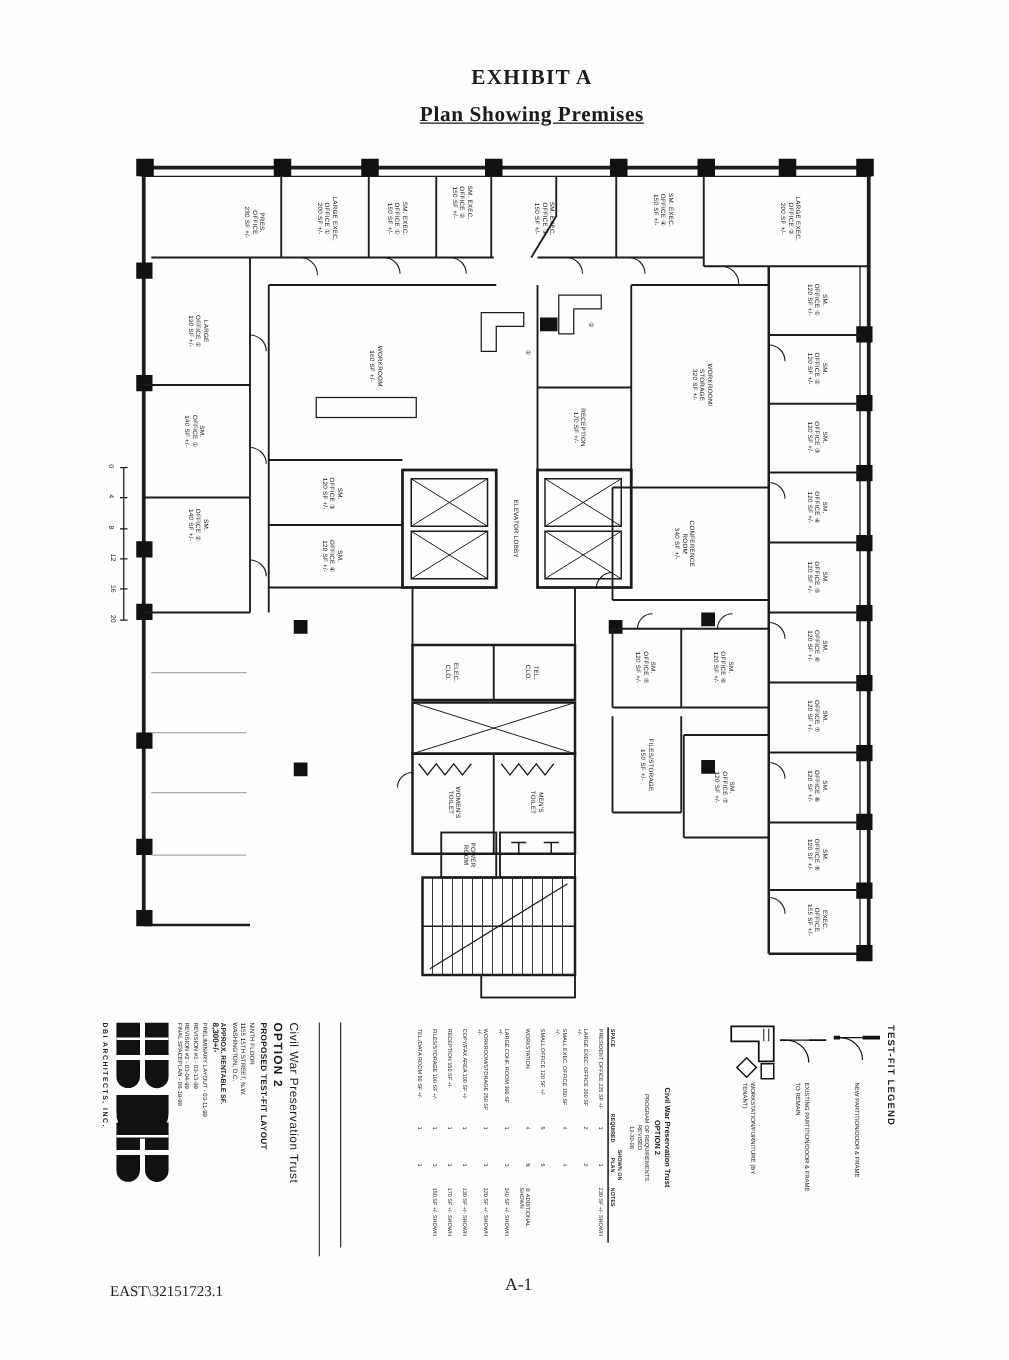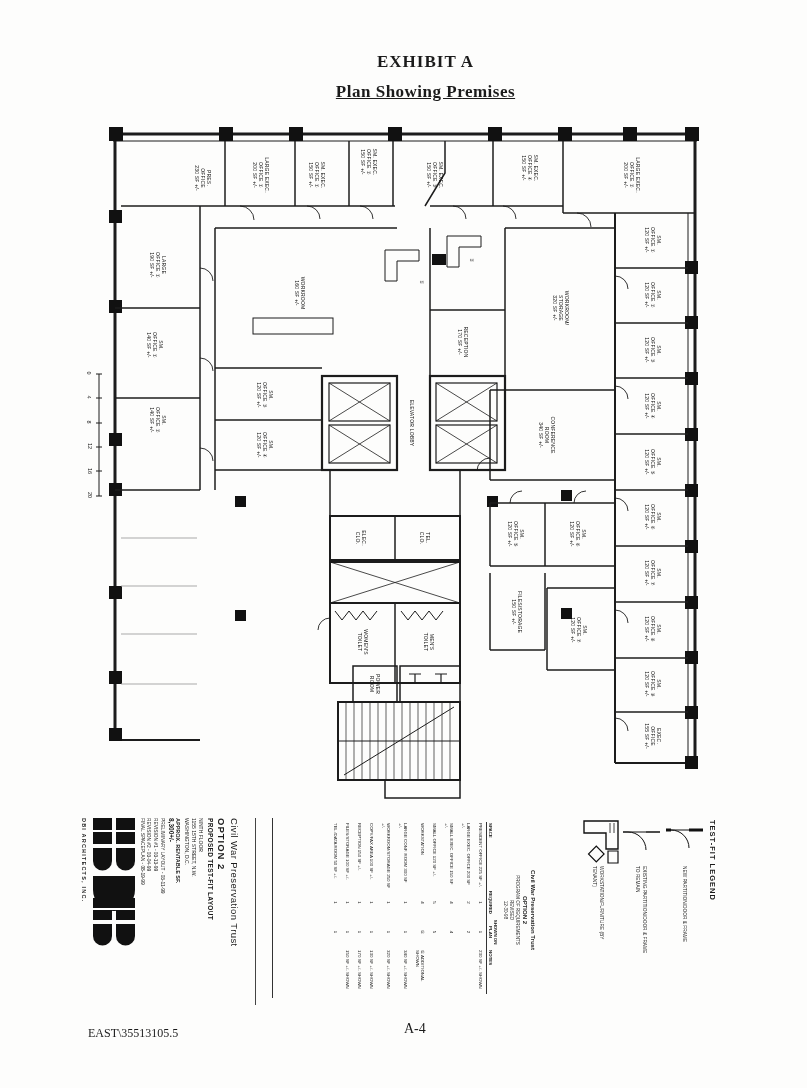--- a/index.html
+++ b/index.html
@@ -516,14 +516,14 @@
           <path d="M32,2 h12 v10 h-12 z" stroke-width="1.2"></path>
           <rect x="30" y="18" width="11" height="11" transform="rotate(45 35 23)" stroke-width="1.2"></rect>
           <path d="M4,6 h10 M4,10 h10" stroke-width=".8"></path>
         </svg>
       </span>
       <span class="lg-lbl">WORKSTATION/FURNITURE (BY TENANT)</span>
     </div>
   </div>
 </div>
 
-<div class="abs" id="doc-number">EAST\35513105.5</div>
-<div class="abs" id="page-number">A-4</div>
+<div class="abs" id="doc-number">EAST\32151723.1</div>
+<div class="abs" id="page-number">A-1</div>
 
 </body></html>

